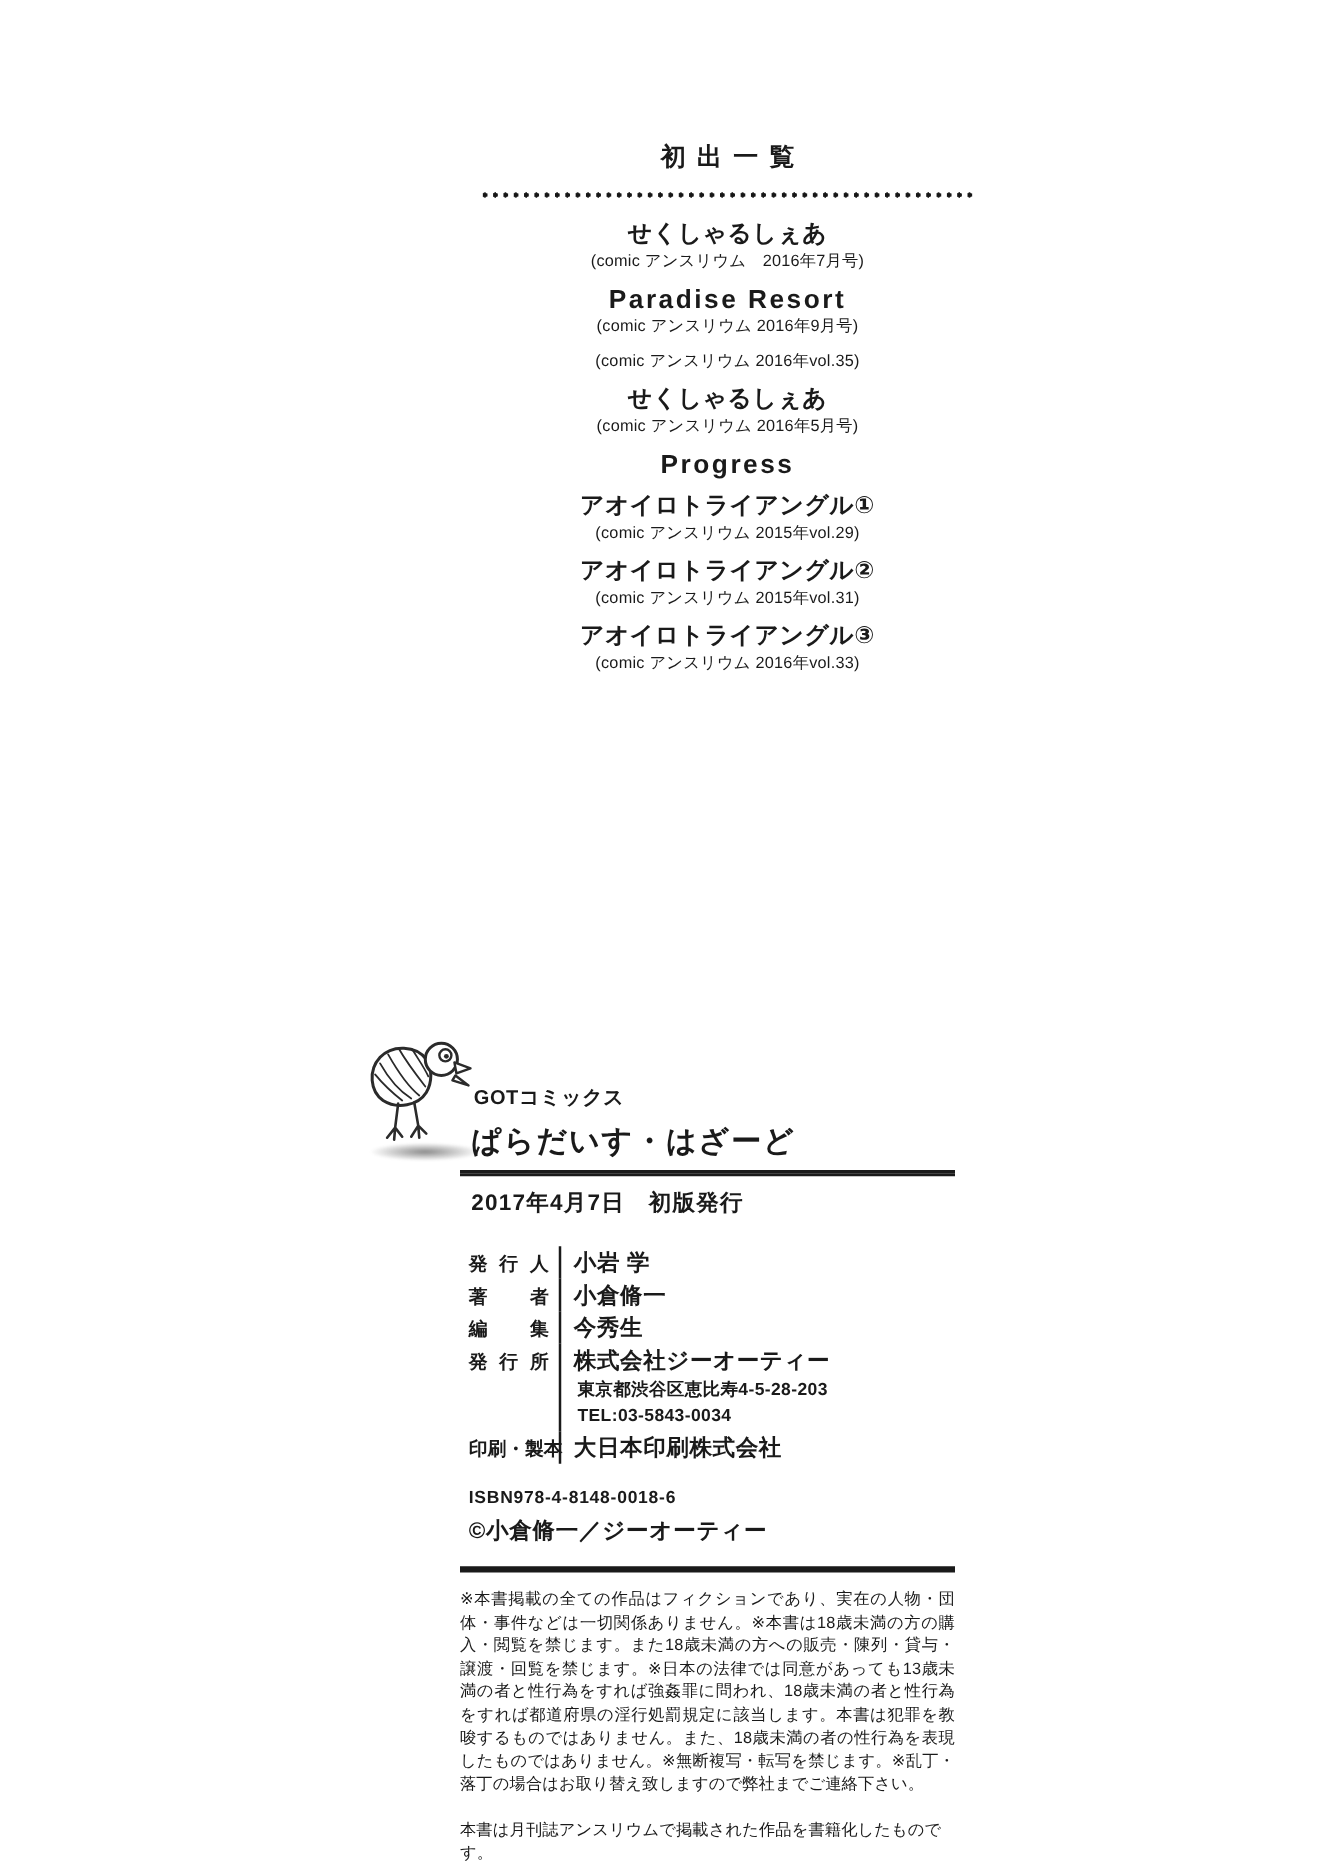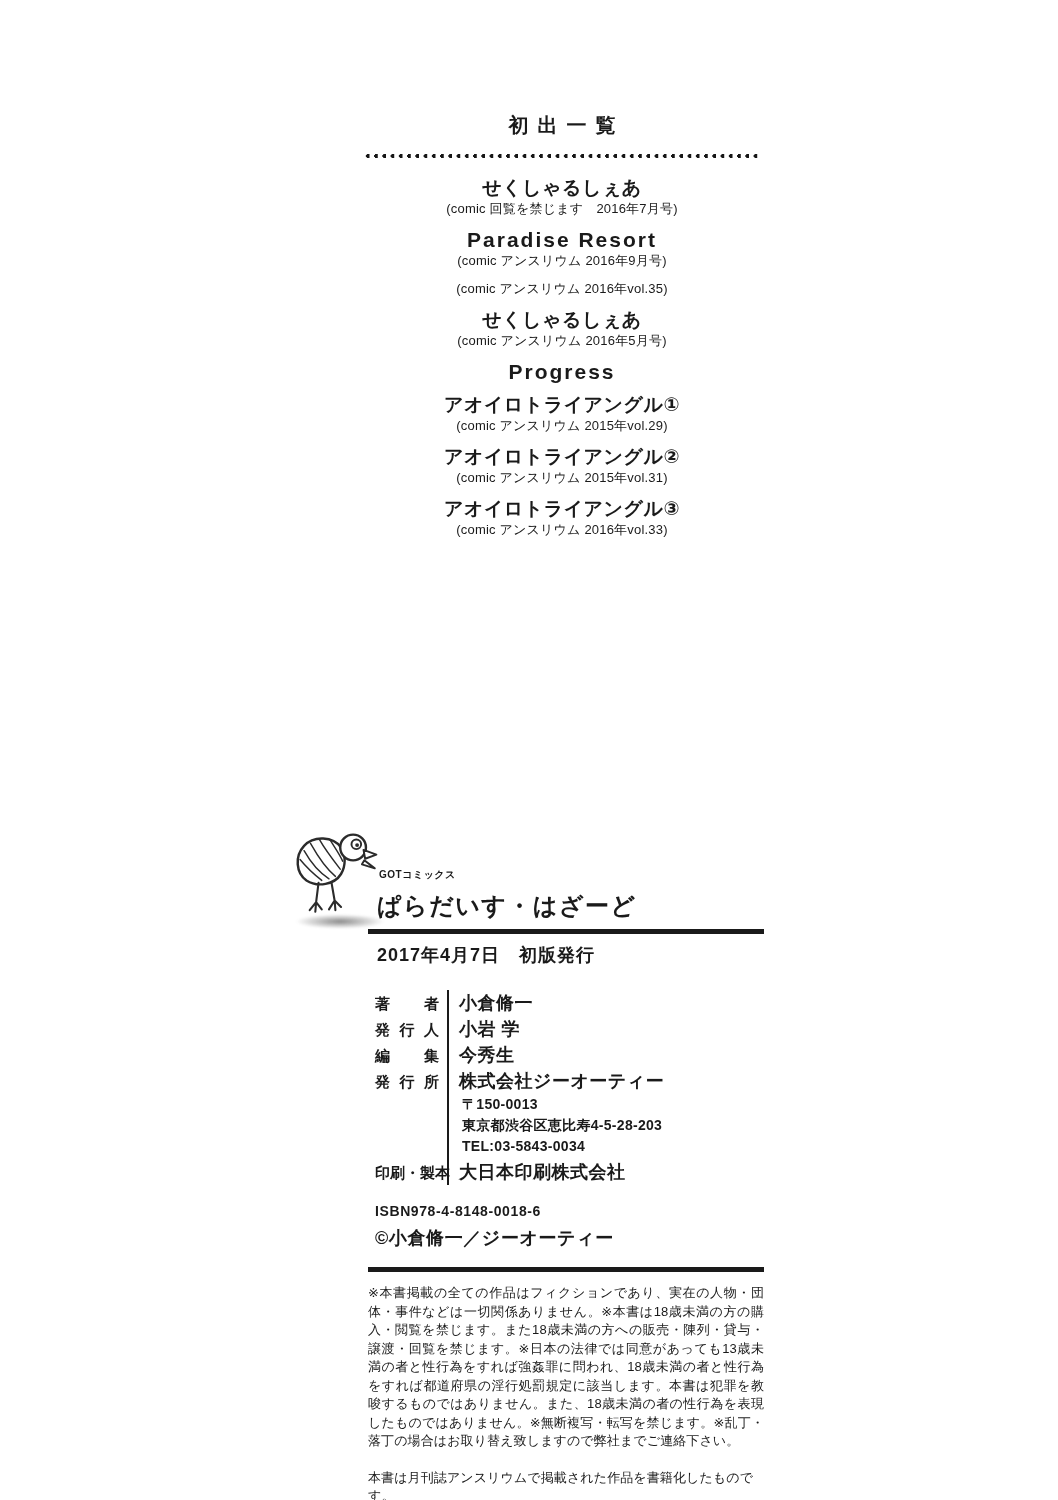--- a/index.html
+++ b/index.html
@@ -7,21 +7,21 @@
   .page {
     position:relative;
     width:1058px; height:1500px;
     background:#ffffff;
     color:#1a1a1a;
     font-family:"Liberation Sans","DejaVu Sans",sans-serif;
     overflow:hidden;
   }
 
   
-  .first-pub { position:absolute; left:364px; top:112px; width:396px; text-align:center; }
+  .first-pub { position:absolute; left:384px; top:112px; width:396px; text-align:center; }
   .fp-heading { font-size:20px; font-weight:bold; letter-spacing:9px; text-indent:9px; }
   .fp-dots {
     margin-top:14px; height:6px;
     background-image:radial-gradient(circle 2px at 4px 3px, #161616 98%, rgba(0,0,0,0) 100%);
     background-size:8.25px 6px; background-repeat:repeat-x;
   }
   .fp-list { margin-top:17px; list-style:none; }
   .fp-entry { margin-bottom:10px; }
   .fp-title { font-size:19px; font-weight:bold; line-height:23px; letter-spacing:0.5px; }
   .fp-title.latin { font-size:21px; letter-spacing:2px; }
@@ -32,21 +32,21 @@
 
   .bird-wrap { position:absolute; left:-80px; top:-44px; width:90px; height:100px; }
   .bird-wrap svg { display:block; }
   .bird-shadow {
     position:absolute; left:-74px; top:46px; width:92px; height:15px;
     background:radial-gradient(ellipse at center, rgba(45,45,45,0.55) 0%, rgba(45,45,45,0) 68%);
     filter:blur(1px);
     border-radius:50%;
   }
 
-  .got-label { font-size:10px; font-weight:bold; letter-spacing:0.5px; padding-left:11px; }
+  .got-label { font-size:16px; font-weight:bold; letter-spacing:0.5px; padding-left:11px; }
   .book-title { font-size:24px; font-weight:bold; letter-spacing:1.5px; margin-top:8px; padding-left:9px; }
   .title-rule { margin-top:7px; height:3px; border-top:3px solid #1a1a1a; border-bottom:2px solid #1a1a1a; }
   .edition { font-size:18px; font-weight:bold; letter-spacing:1px; margin-top:9px; padding-left:9px; }
 
   .credits { margin-top:23px; }
   .credit-row { display:flex; align-items:stretch; }
   .credit-label {
     flex:none; width:79px;
     font-size:15px; font-weight:bold;
     padding:5px 8px 0 7px;
@@ -76,21 +76,21 @@
 
 <div class="page">
 
   <section class="first-pub">
     <h1 class="fp-heading">初出一覧</h1>
     <div class="fp-dots"></div>
 
     <ul class="fp-list">
       <li class="fp-entry">
         <div class="fp-title">せくしゃるしぇあ</div>
-        <div class="fp-source">(comic 回覧を禁じます　2016年7月号)</div>
+        <div class="fp-source">(comic アンスリウム　2016年7月号)</div>
       </li>
       <li class="fp-entry">
         <div class="fp-title latin">Paradise Resort</div>
         <div class="fp-source">(comic アンスリウム 2016年9月号)</div>
       </li>
       <li class="fp-entry">
         <div class="fp-source">(comic アンスリウム 2016年vol.35)</div>
       </li>
       <li class="fp-entry">
         <div class="fp-title">せくしゃるしぇあ</div>
@@ -142,43 +142,42 @@
       </svg>
     </div>
 
     <div class="got-label">GOTコミックス</div>
     <div class="book-title">ぱらだいす・はざーど</div>
     <div class="title-rule"></div>
     <div class="edition">2017年4月7日　初版発行</div>
 
     <div class="credits">
       <div class="credit-row">
+        <div class="credit-label">発 行 人</div>
+        <div class="credit-body">
+          <div class="credit-value">小岩 学</div>
+        </div>
+      </div>
+      <div class="credit-row">
         <div class="credit-label">著　　者</div>
         <div class="credit-body">
           <div class="credit-value">小倉脩一</div>
-        </div>
-      </div>
-      <div class="credit-row">
-        <div class="credit-label">発 行 人</div>
-        <div class="credit-body">
-          <div class="credit-value">小岩 学</div>
         </div>
       </div>
       <div class="credit-row">
         <div class="credit-label">編　　集</div>
         <div class="credit-body">
           <div class="credit-value">今秀生</div>
         </div>
       </div>
       <div class="credit-row">
         <div class="credit-label">発 行 所</div>
         <div class="credit-body">
           <div class="credit-value">株式会社ジーオーティー</div>
           <div class="credit-sublines">
-            <div class="credit-sub">〒150-0013</div>
             <div class="credit-sub">東京都渋谷区恵比寿4-5-28-203</div>
             <div class="credit-sub">TEL:03-5843-0034</div>
           </div>
         </div>
       </div>
       <div class="credit-row">
         <div class="credit-label">印刷・製本</div>
         <div class="credit-body">
           <div class="credit-value">大日本印刷株式会社</div>
         </div>

